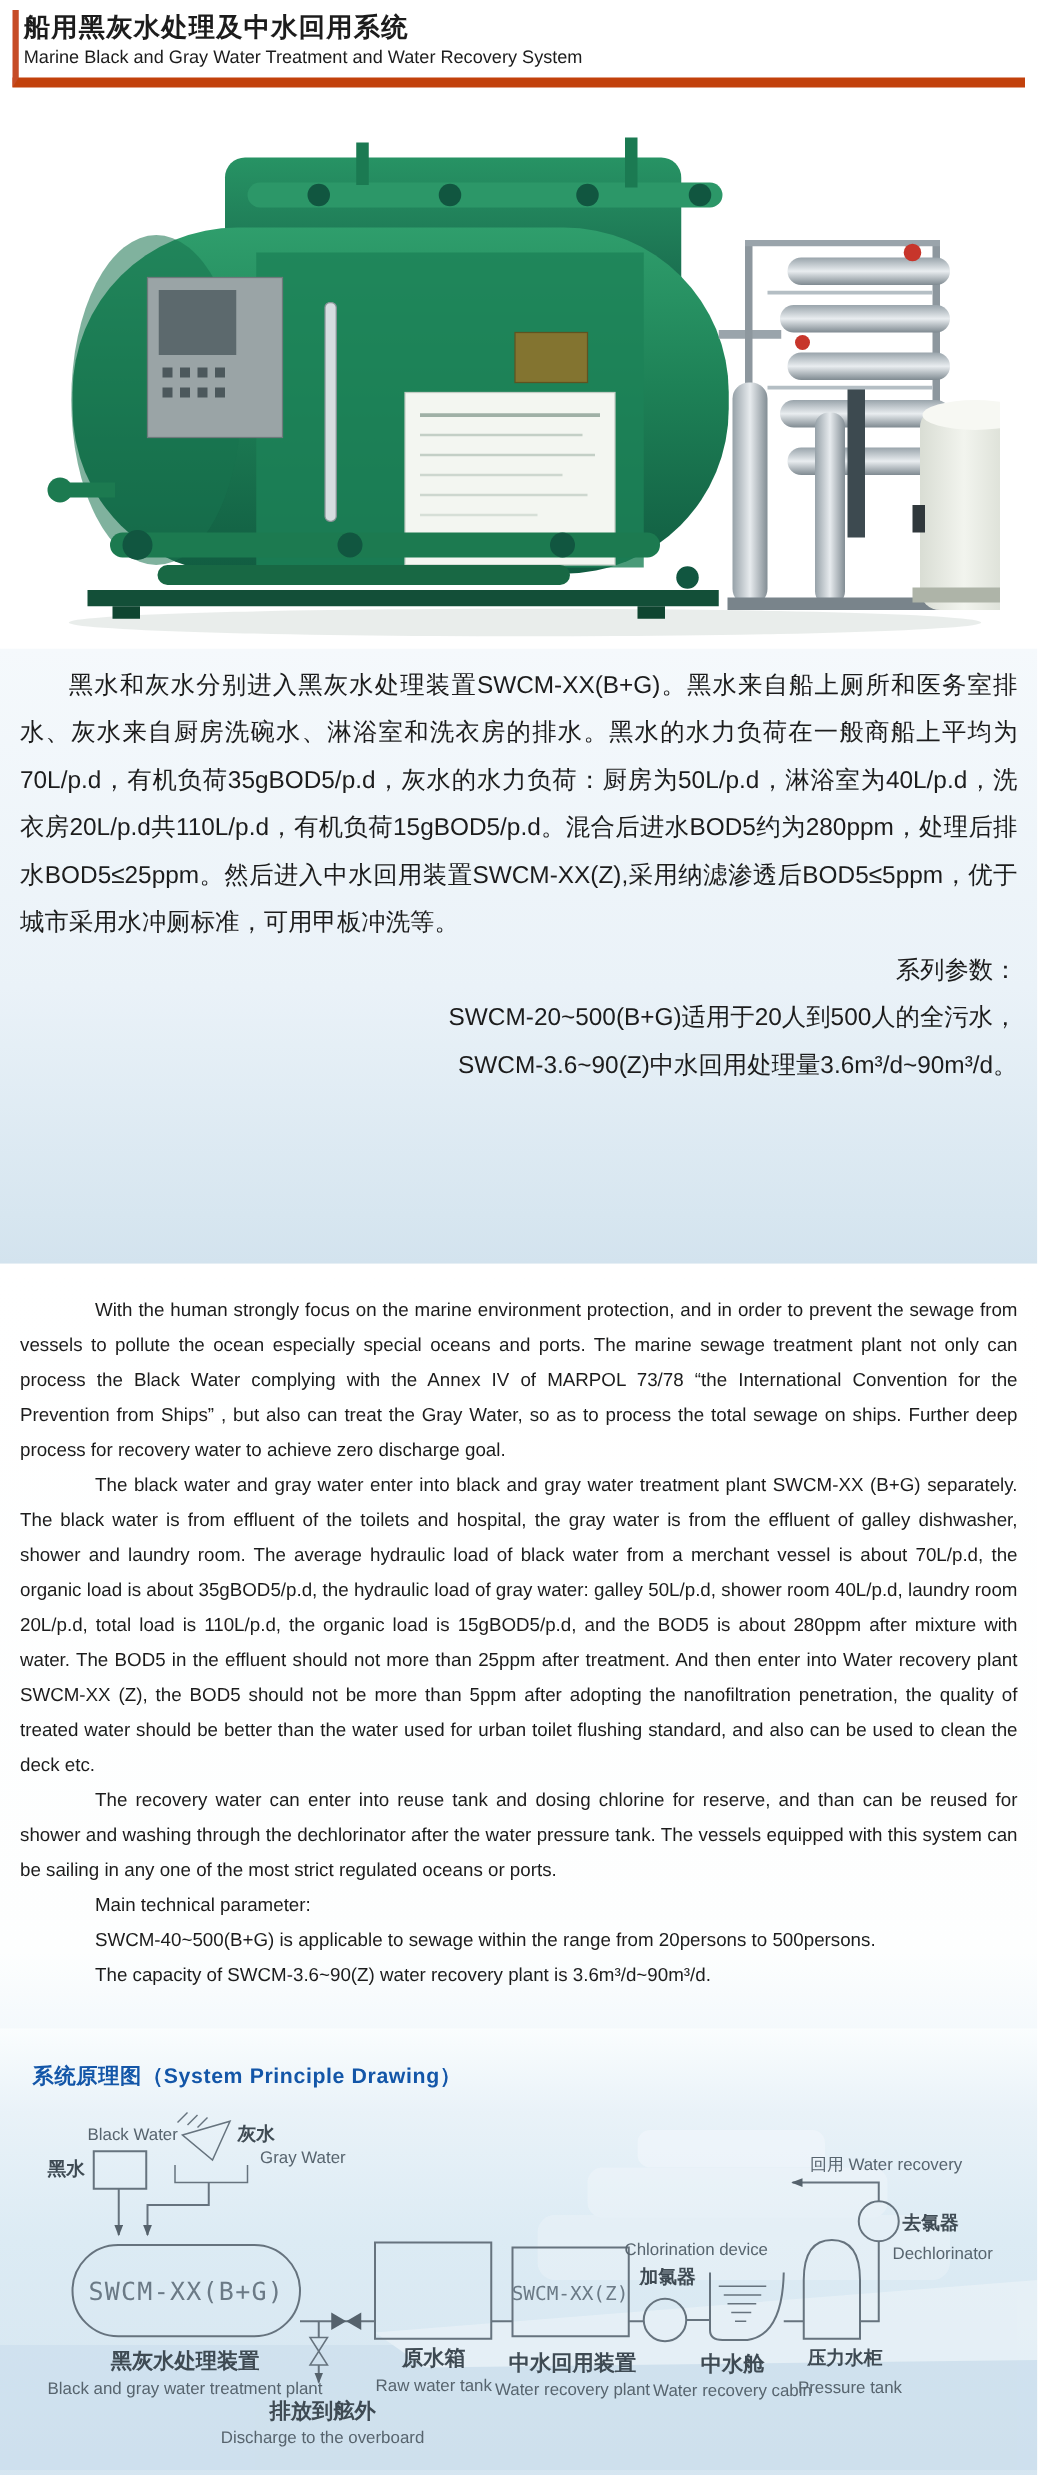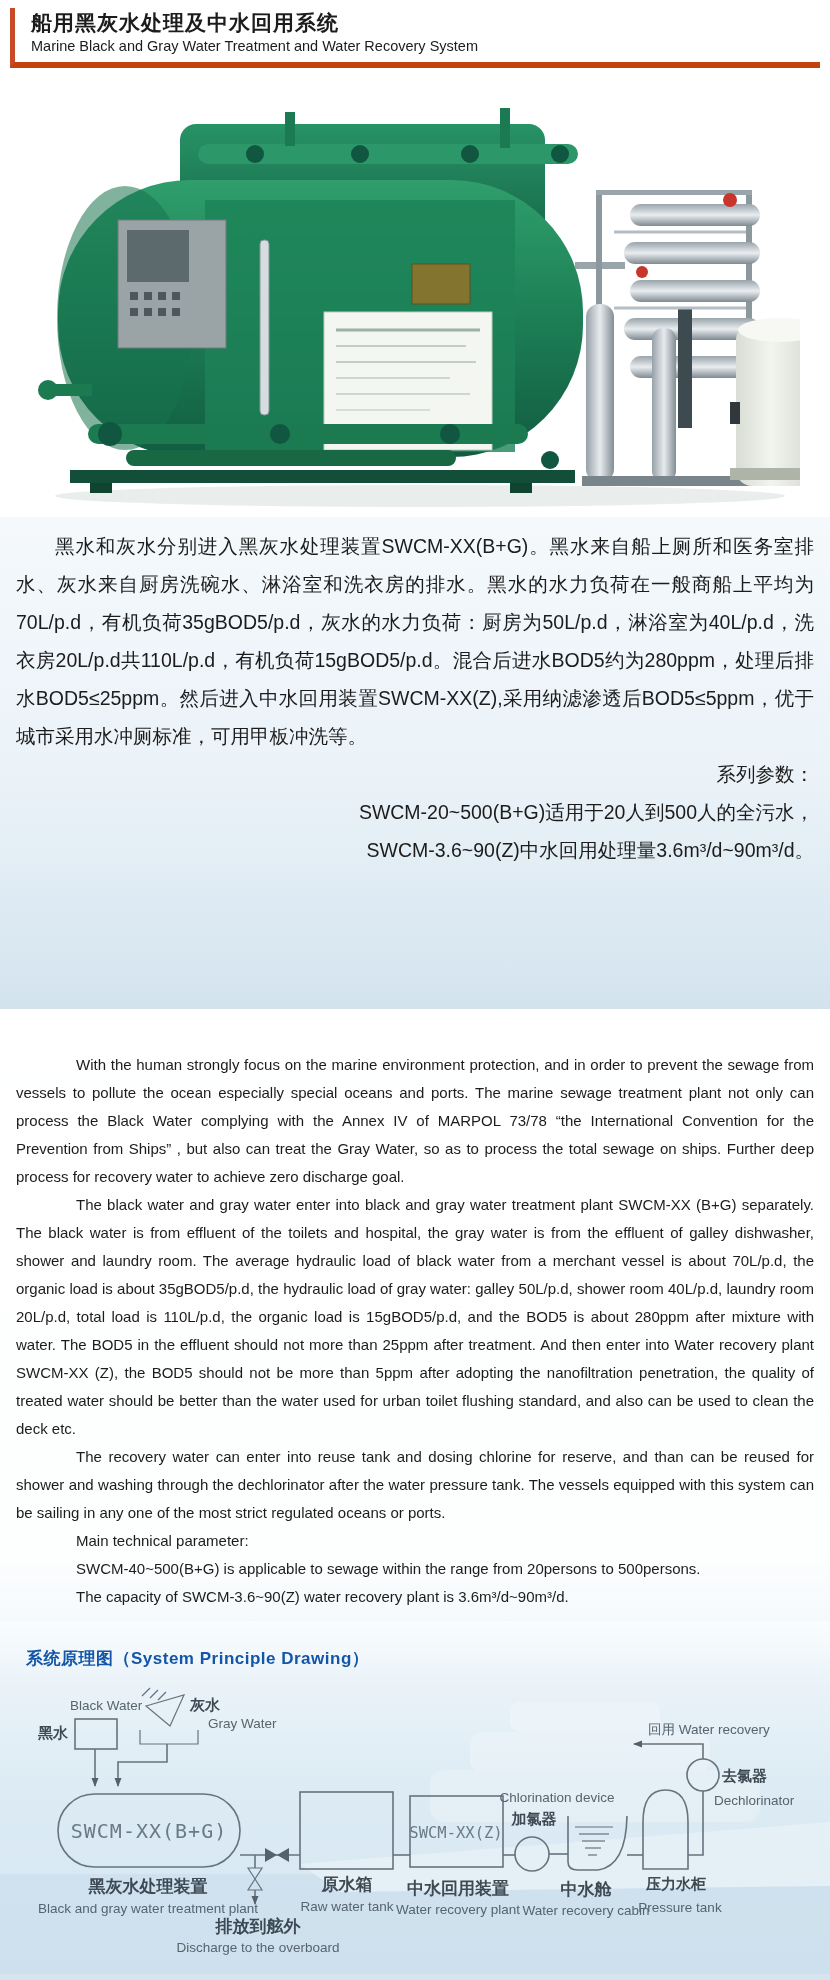--- a/index.html
+++ b/index.html
@@ -9,23 +9,23 @@
     margin:0 auto;
     background:#fff;
     font-family:"Liberation Sans", sans-serif;
     color:#1c1c1c;
     overflow:hidden;
   }
   
   .hdr{
     position:relative;
     margin:8px 10px 0 10px;
-    padding:2px 0 6px 16px;
+    padding:2px 0 6px 4px;
     border-left:5px solid #c64b26;
-    border-bottom:6px solid #c2410c;
+    border-bottom:8px solid #c2410c;
   }
   .hdr h1{margin:0;font-size:21px;font-weight:800;line-height:26px;letter-spacing:1px;}
   .hdr h2{margin:0;font-size:14.5px;font-weight:400;line-height:20px;}
   
   .photo{height:445px;margin:0;padding:4px 0 0 0;text-align:center;background:#fff;}
   
   .cn{
     box-sizing:border-box;
     height:492px;
     padding:10px 16px 0 16px;
@@ -36,21 +36,21 @@
     font-size:19.5px;
     line-height:38px;
     text-align:justify;
     text-indent:2em;
   }
   .cn p.noj{text-align:right;}
   
   .en{
     box-sizing:border-box;
     height:612px;
-    padding:42px 16px 0 16px;
+    padding:24px 16px 0 16px;
     background:linear-gradient(180deg,#ffffff 0%,#fdfefe 90%,#f4f9fc 100%);
   }
   .en p{
     margin:0;
     font-size:15px;
     line-height:28px;
     text-align:justify;
     text-indent:4em;
   }
   .en p.noj{text-align:left;}

